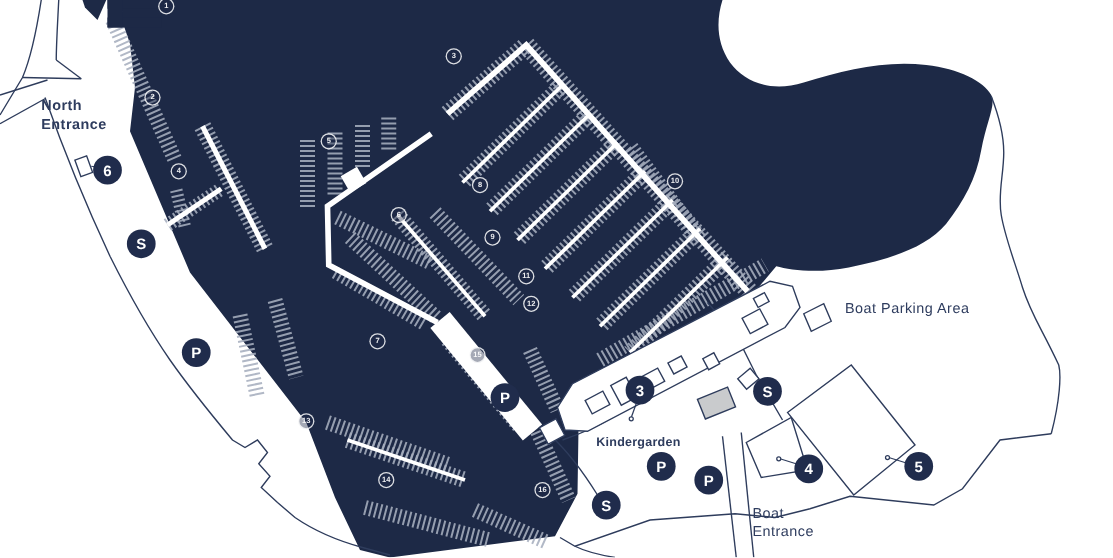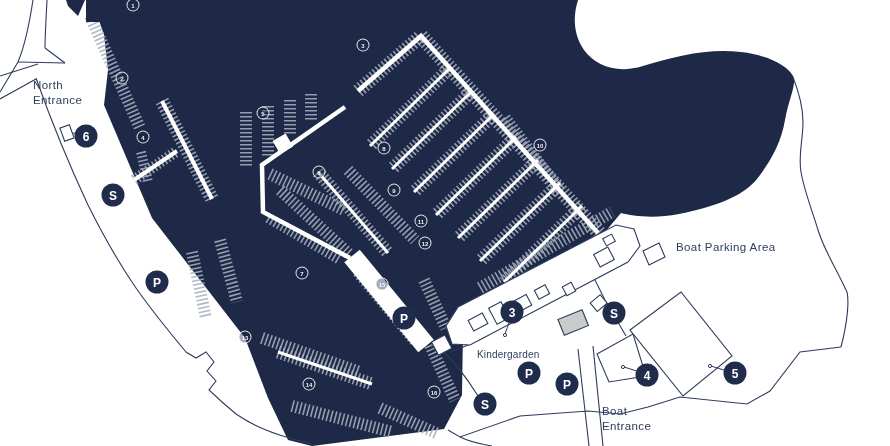--- a/index.html
+++ b/index.html
@@ -1,21 +1,21 @@
 <!DOCTYPE html>
 <html><head>
 <meta charset="utf-8">
 <style>
   html,body{margin:0;padding:0;background:#fff;}
   .stage{position:relative;width:890px;height:446px;overflow:hidden;background:#fff;
          font-family:"Liberation Sans",sans-serif;}
   .stage svg{position:absolute;left:0;top:0;}
   .lbl{position:absolute;color:#2e3c5e;font-size:11.5px;line-height:1.28;
        letter-spacing:.4px;white-space:pre-line;}
-  .lbl.bold{font-weight:normal;font-size:10px;letter-spacing:.2px;}
+  .lbl.bold{font-weight:bold;font-size:10px;letter-spacing:.2px;}
   .marker{position:absolute;width:23px;height:23px;border-radius:50%;
           background:#202c4c;color:#fff;font-size:12px;font-weight:bold;
           display:flex;align-items:center;justify-content:center;
           transform:translate(-50%,-50%);}
   .mini{position:absolute;width:11px;height:11px;border-radius:50%;
         border:1px solid rgba(255,255,255,.85);color:rgba(255,255,255,.92);
         background:rgba(29,41,70,.4);font-size:6px;font-weight:bold;
         display:flex;align-items:center;justify-content:center;
         transform:translate(-50%,-50%);}
   .comb{stroke:#a6aebe;stroke-dasharray:1.6 2.4;fill:none;opacity:.88;}
@@ -141,21 +141,21 @@
     <line x1="510" y1="320" x2="505" y2="334"></line>
         <circle cx="505" cy="335" r="1.6" fill="#fff"></circle>
     <line x1="640" y1="372" x2="624" y2="367"></line>
         <circle cx="623" cy="367" r="1.6" fill="#fff"></circle>
     <line x1="727" y1="371" x2="711" y2="366"></line>
         <circle cx="710" cy="366" r="1.6" fill="#fff"></circle>
     <line x1="80" y1="134" x2="73" y2="133"></line>
   </g>
 </svg>
 
-<div class="lbl" style="left:33px;top:78px;">North
+<div class="lbl" style="left:33px;top:78px;font-weight:bold;">North
 Entrance</div>
 <div class="lbl" style="left:676px;top:240px;">Boat Parking Area</div>
 <div class="lbl" style="left:602px;top:404px;">Boat
 Entrance</div>
 <div class="lbl bold" style="left:477px;top:349px;">Kindergarden</div>
 
 <div id="markers">
       <div class="marker" style="left: 86px; top: 136px;">6</div>
       <div class="marker" style="left: 113px; top: 195px;">S</div>
       <div class="marker" style="left: 157px; top: 282px;">P</div>

